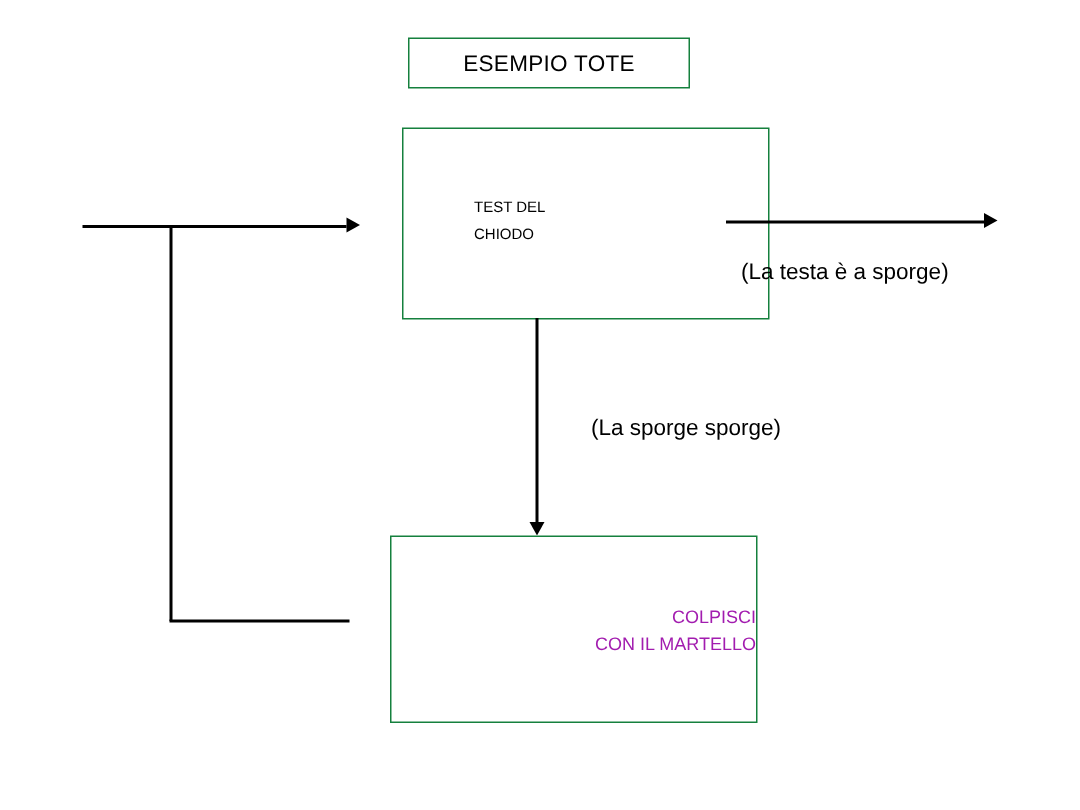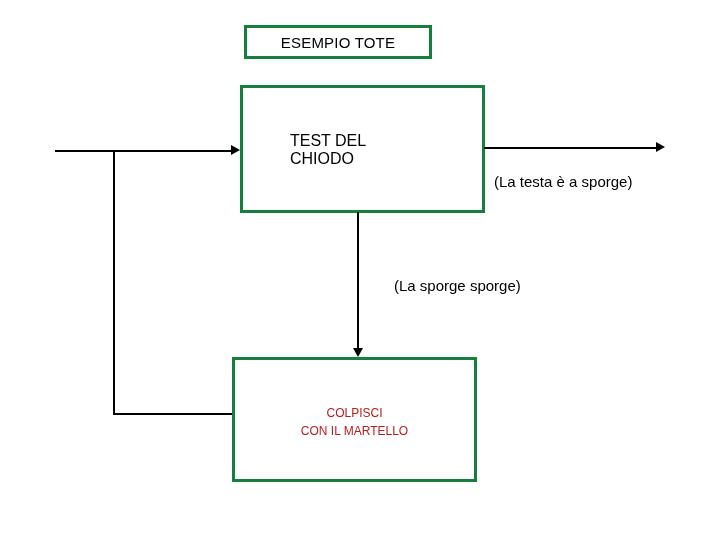--- a/index.html
+++ b/index.html
@@ -10,23 +10,24 @@
   #canvas {
     position: relative;
     width: 720px;
     height: 540px;
     background: #ffffff;
     overflow: hidden;
     font-family: "Liberation Sans", sans-serif;
   }
   .box {
     position: absolute;
-    border: 3px solid #15803d;
+    border: 1px solid #15803d;
     background: #ffffff;
     box-sizing: border-box;
+    margin-left: 28px;
   }
   #title-box {
     left: 244px;
     top: 25px;
     width: 188px;
     height: 34px;
   }
   #title-text {
     position: absolute;
     left: 0;
@@ -43,41 +44,41 @@
   #main-box {
     left: 240px;
     top: 85px;
     width: 245px;
     height: 128px;
   }
   #main-box-text {
     position: absolute;
     left: 47px;
     top: 44px;
-    font-size: 16px;
+    font-size: 10px;
     line-height: 18px;
     color: #000000;
     text-align: left;
     white-space: pre-line;
   }
   #action-box {
     left: 232px;
     top: 357px;
     width: 245px;
     height: 125px;
   }
   #action-box-text {
     position: absolute;
     left: 0;
     top: 44px;
     width: 100%;
     font-size: 12px;
     line-height: 18px;
-    color: #b91c1c;
-    text-align: center;
+    color: #a21caf;
+    text-align: right;
     white-space: pre-line;
   }
   .hline {
     position: absolute;
     height: 0;
     border-top: 2px solid #000000;
   }
   .vline {
     position: absolute;
     width: 0;

